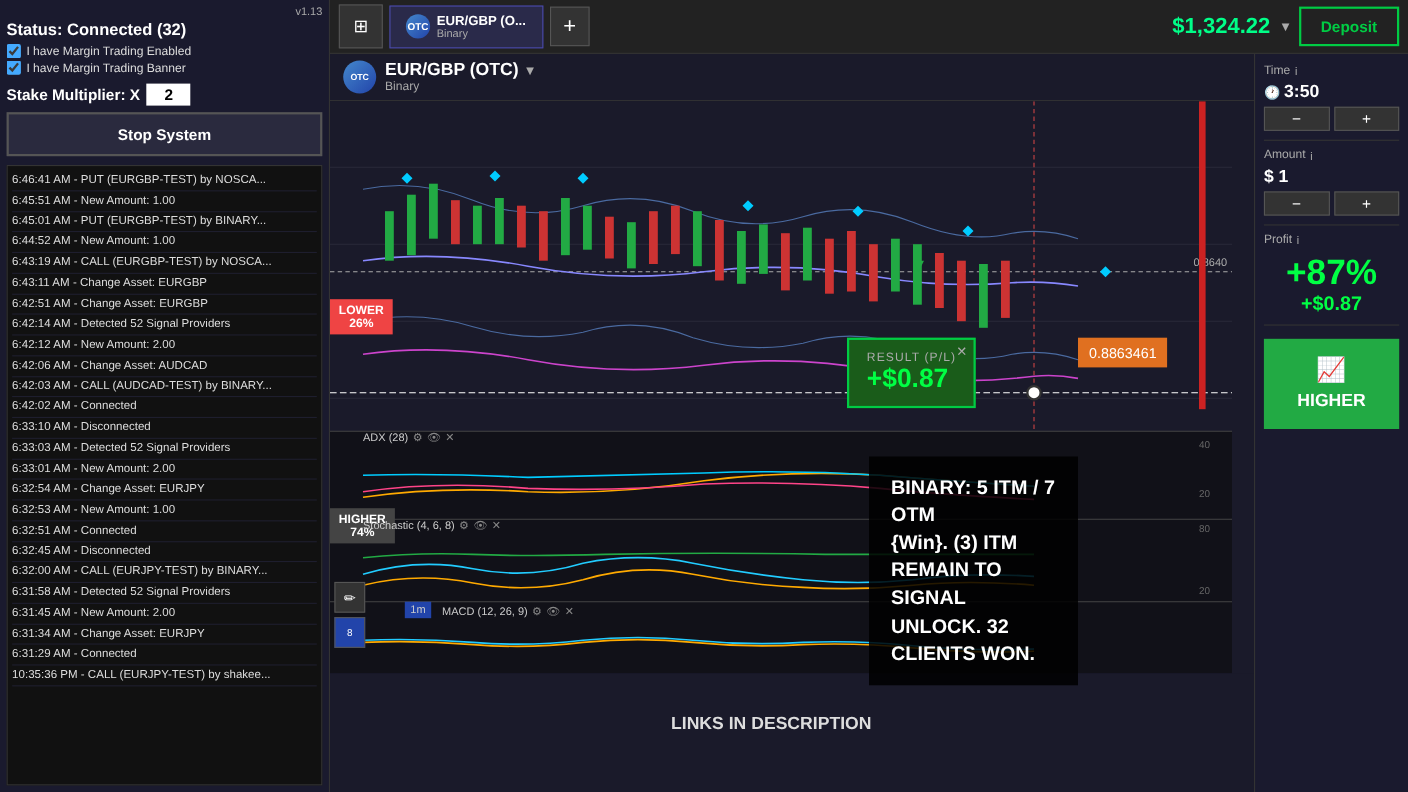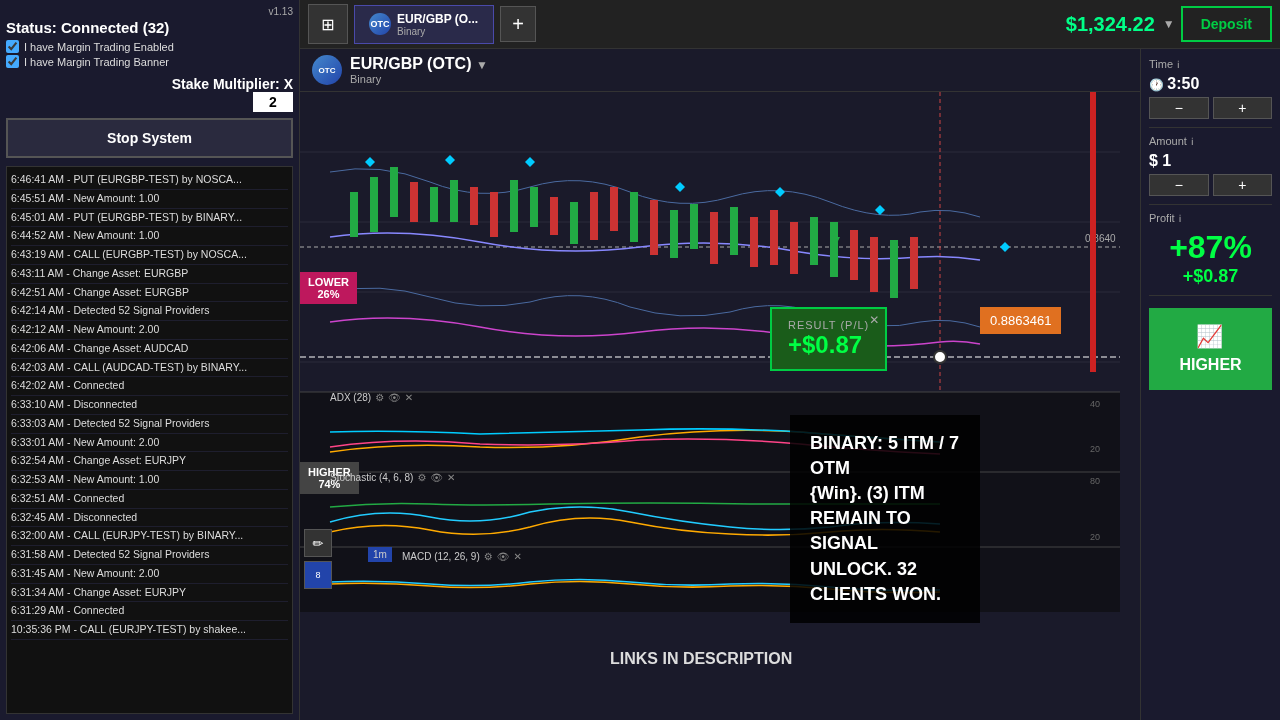--- a/index.html
+++ b/index.html
@@ -41,26 +41,25 @@
       font-size: 11px;
       color: #ddd;
       margin-bottom: 2px;
     }
     .checkbox-row input {
       margin-right: 5px;
       accent-color: #4af;
     }
     .stake-row {
       display: flex;
-      align-items: flex-end;
+      align-items: center;
       font-size: 14px;
       font-weight: bold;
       color: #fff;
       margin: 6px 0;
-      flex-direction: column;
     }
     .stake-input {
       background: #fff;
       color: #000;
       border: none;
       width: 40px;
       font-size: 14px;
       font-weight: bold;
       text-align: center;
       margin-left: 6px;
@@ -272,21 +271,21 @@
       font-weight: normal;
       padding: 6px 10px;
       z-index: 10;
     }
 
     
     .lower-label {
       position: absolute;
       left: 0;
       top: 180px;
-      background: #be185d;
+      background: #ef4444;
       color: #fff;
       font-size: 11px;
       font-weight: bold;
       padding: 4px 8px;
       text-align: center;
     }
     .higher-label {
       position: absolute;
       left: 0;
       top: 370px;

